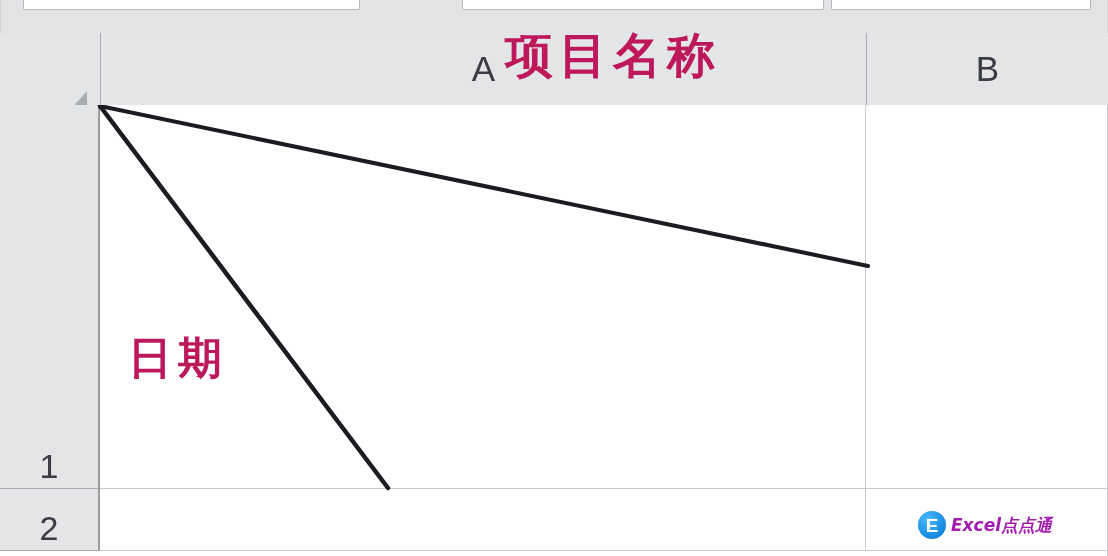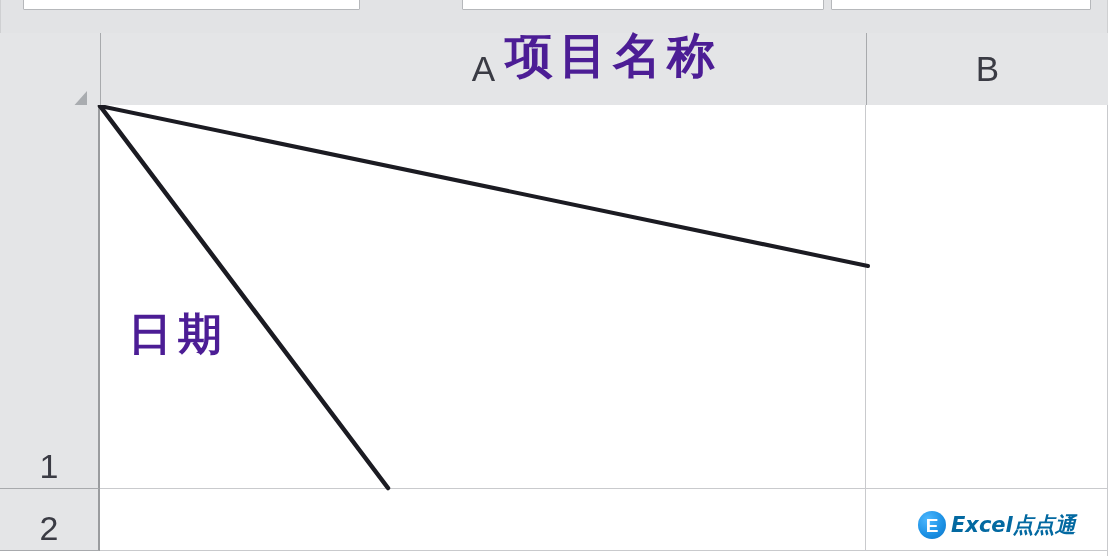--- a/index.html
+++ b/index.html
@@ -147,37 +147,37 @@
     width: 1108px;
     height: 451px;
     pointer-events: none;
   }
 
   
   .split-label {
     position: absolute;
     font-family: Liberation Mono, monospace;
     font-weight: bold;
-    color: #4c1d95;
+    color: #be185d;
     white-space: nowrap;
     letter-spacing: 6px;
   }
   .label-project {
     left: 505px;
     top: 24px;
     font-size: 48px;
   }
   .label-progress {
     left: 605px;
     top: 272px;
     font-size: 46px;
   }
   .label-date {
     left: 128px;
-    top: 305px;
+    top: 329px;
     font-size: 44px;
     text-align: center;
   }
 
   
   .watermark {
     position: absolute;
     left: 918px;
     top: 509px;
     height: 32px;
@@ -194,24 +194,24 @@
     font-size: 19px;
     font-weight: bold;
     font-family: "Liberation Sans", sans-serif;
     display: flex;
     align-items: center;
     justify-content: center;
     line-height: 1;
   }
   .wm-text {
     font-family: "DejaVu Sans", "Liberation Sans", sans-serif;
-    font-size: 21px;
+    font-size: 17px;
     font-weight: bold;
     font-style: italic;
-    color: #0369a1;
+    color: #a21caf;
     letter-spacing: 0px;
     white-space: nowrap;
   }
 </style>
 </head>
 <body>
 
 <div id="app">
 
   <div class="top-strip">

